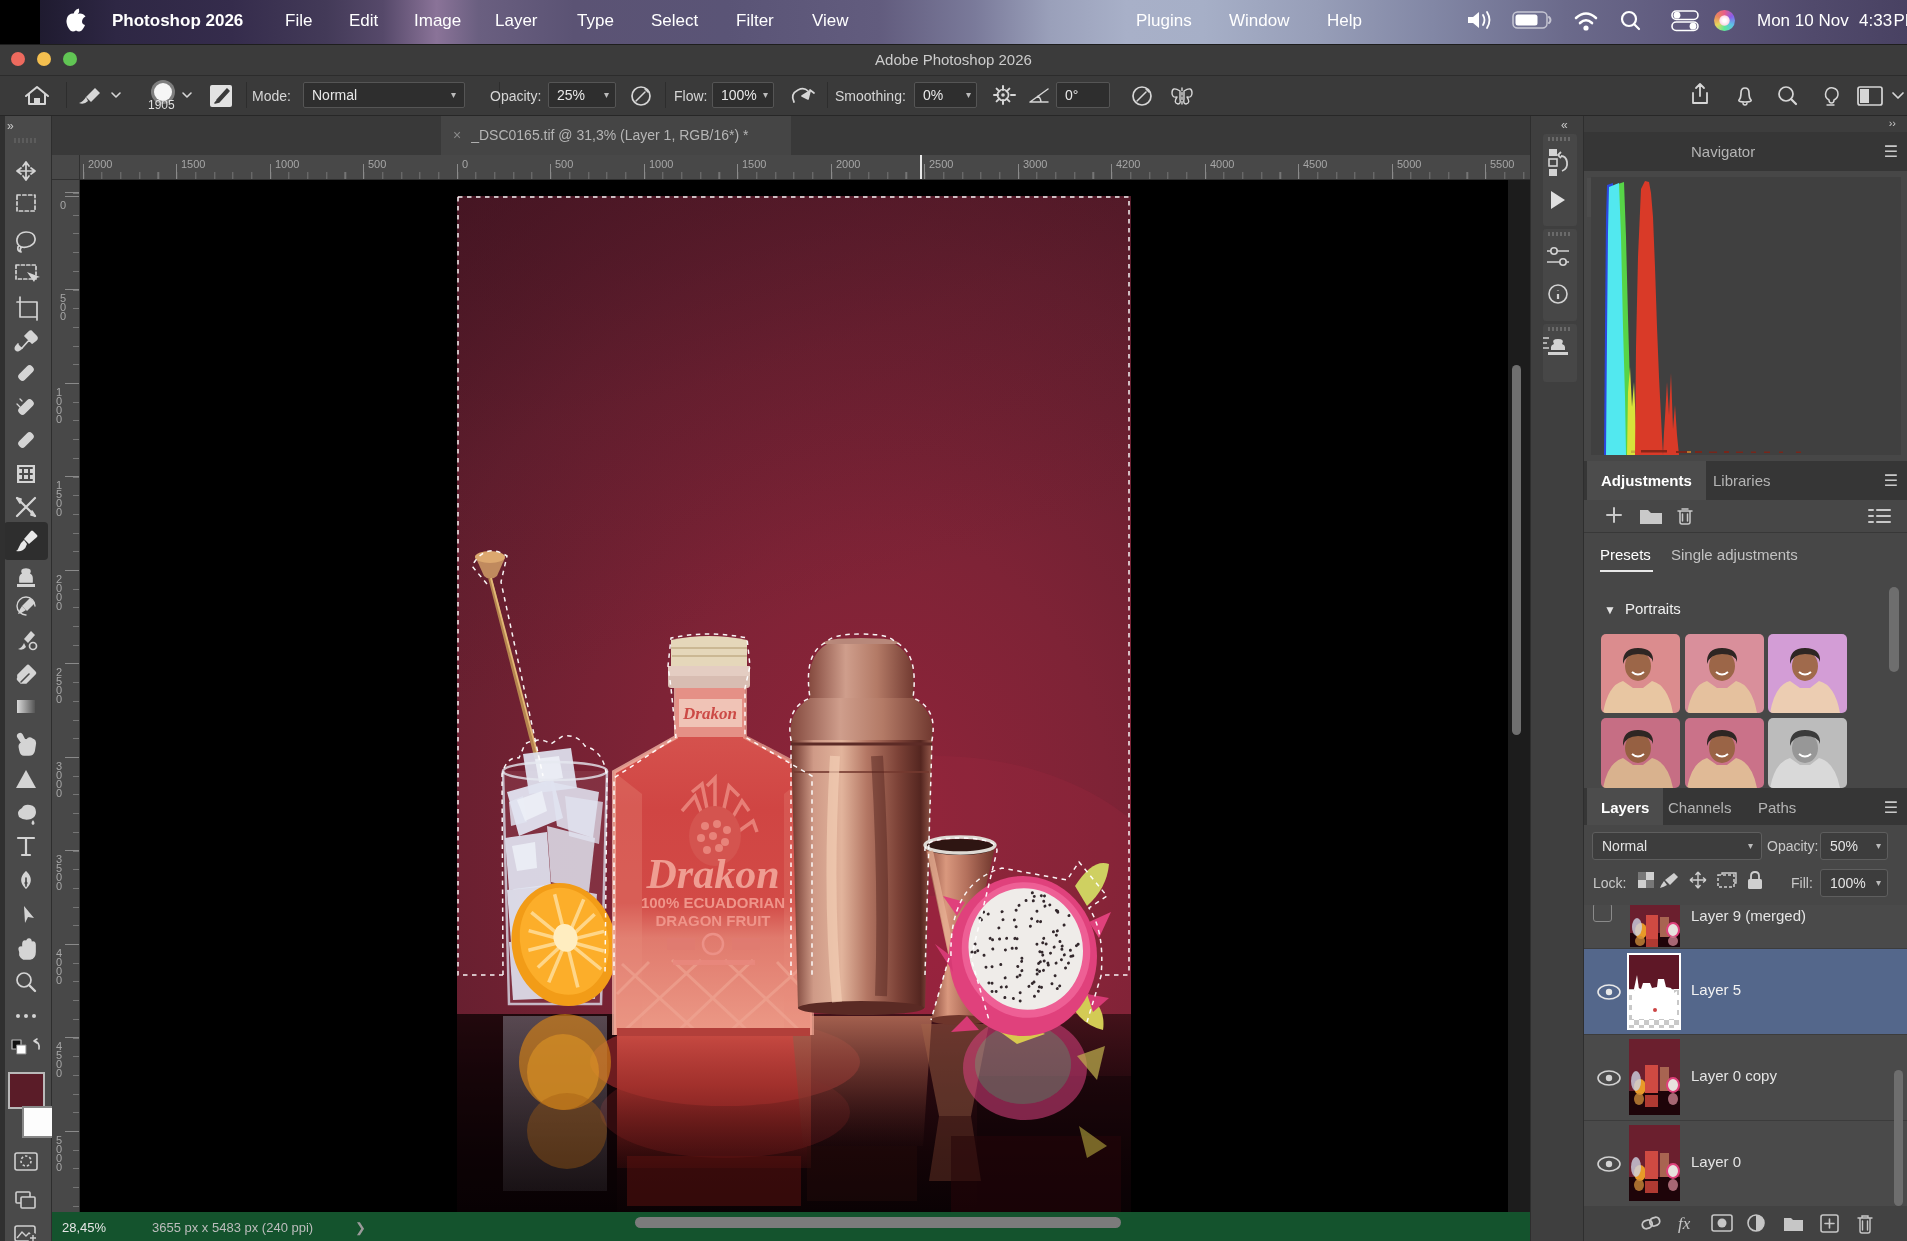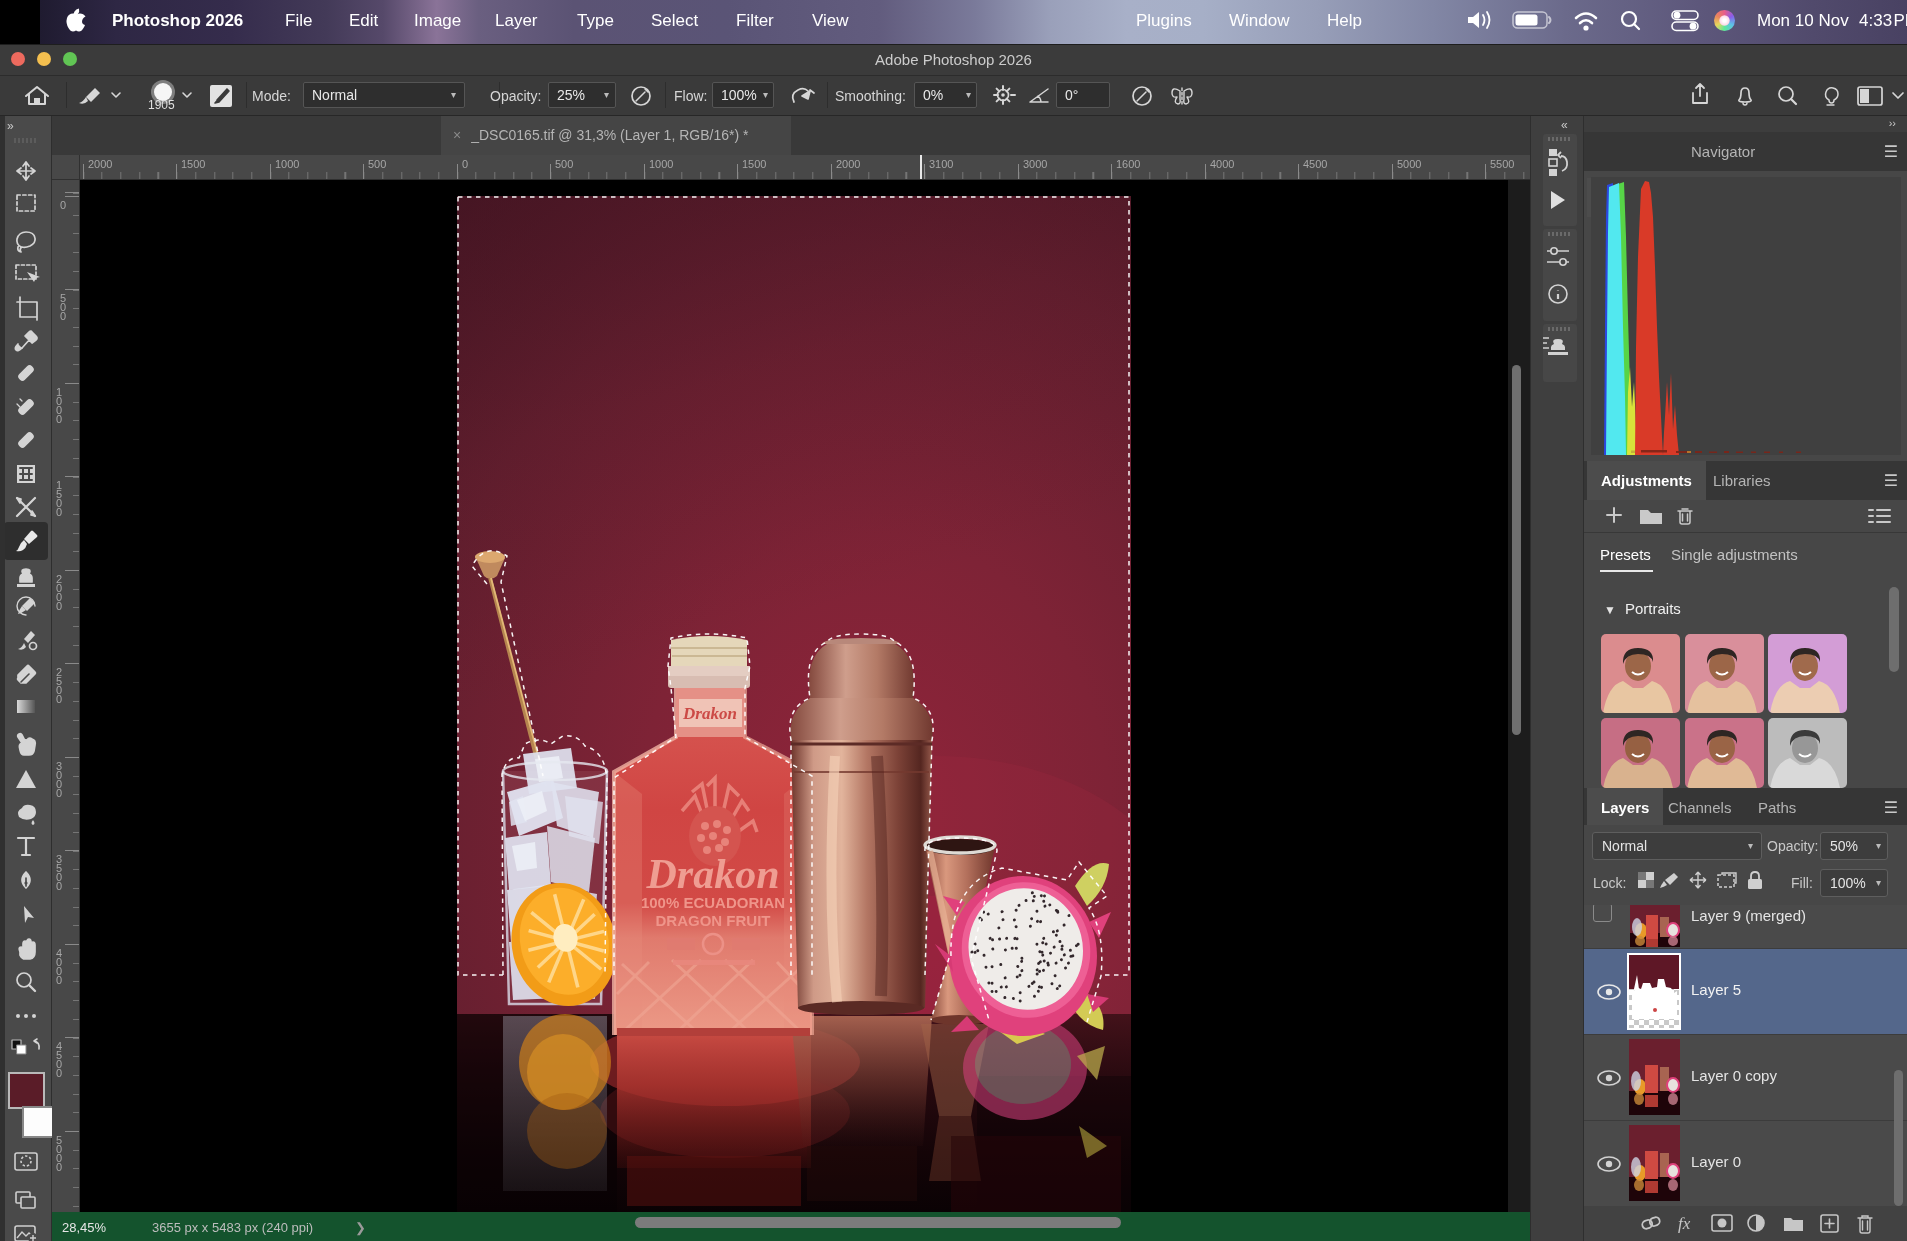--- a/index.html
+++ b/index.html
@@ -308,23 +308,23 @@
       background-position-x:31px;"></div>
     <span class="rnum" style="left:36px;top:3px;">2000</span>
     <span class="rnum" style="left:129px;top:3px;">1500</span>
     <span class="rnum" style="left:223px;top:3px;">1000</span>
     <span class="rnum" style="left:316px;top:3px;">500</span>
     <span class="rnum" style="left:410px;top:3px;">0</span>
     <span class="rnum" style="left:503px;top:3px;">500</span>
     <span class="rnum" style="left:597px;top:3px;">1000</span>
     <span class="rnum" style="left:690px;top:3px;">1500</span>
     <span class="rnum" style="left:784px;top:3px;">2000</span>
-    <span class="rnum" style="left:877px;top:3px;">3100</span>
+    <span class="rnum" style="left:877px;top:3px;">2500</span>
     <span class="rnum" style="left:971px;top:3px;">3000</span>
-    <span class="rnum" style="left:1064px;top:3px;">1600</span>
+    <span class="rnum" style="left:1064px;top:3px;">4200</span>
     <span class="rnum" style="left:1158px;top:3px;">4000</span>
     <span class="rnum" style="left:1251px;top:3px;">4500</span>
     <span class="rnum" style="left:1345px;top:3px;">5000</span>
     <span class="rnum" style="left:1438px;top:3px;">5500</span>
     <div style="position:absolute;left:868px;top:0;width:1.5px;height:25px;background:#e8e8e8;"></div>
   </div>
   <div class="abs" id="vruler">
     <div style="position:absolute;left:21px;top:0;width:7px;height:1032px;
       background:repeating-linear-gradient(180deg,#757575 0 1px,transparent 1px 18.7px);
       background-position-y:16px;"></div>

